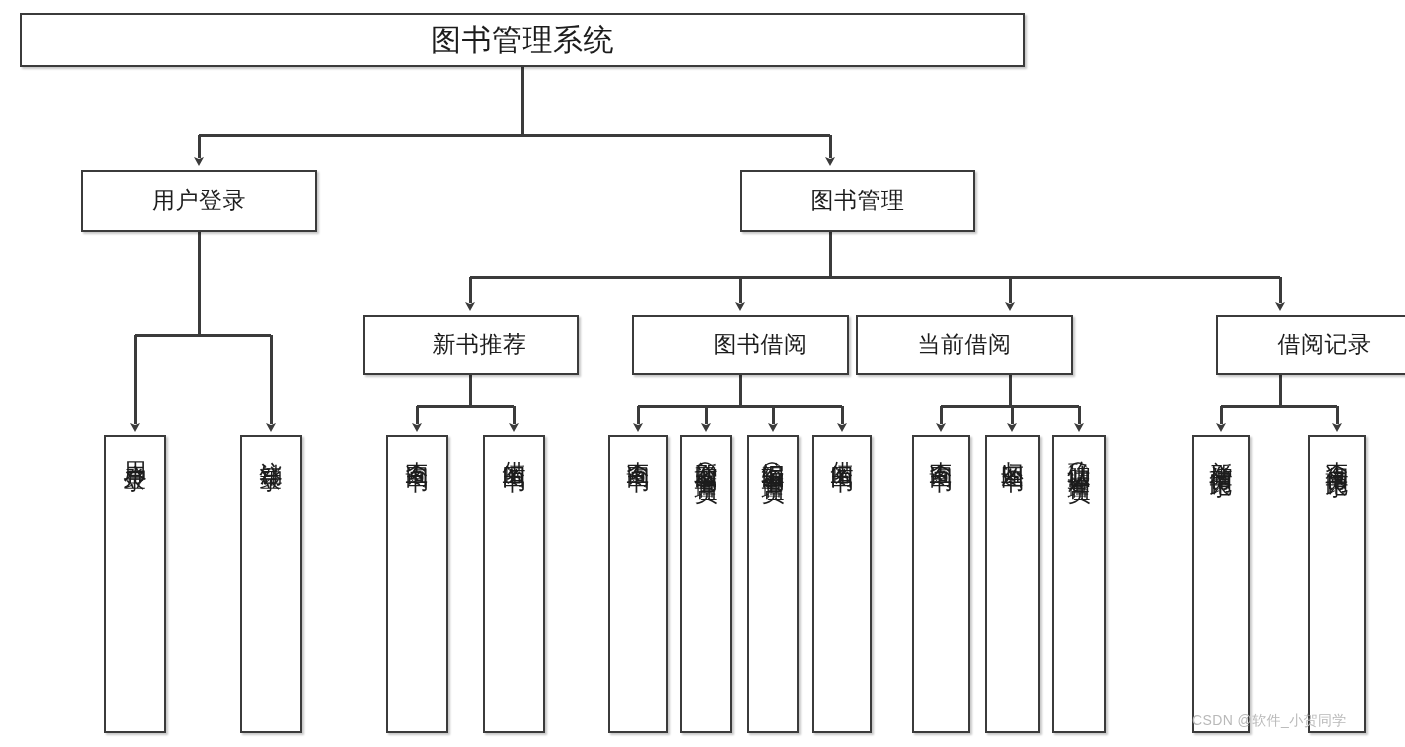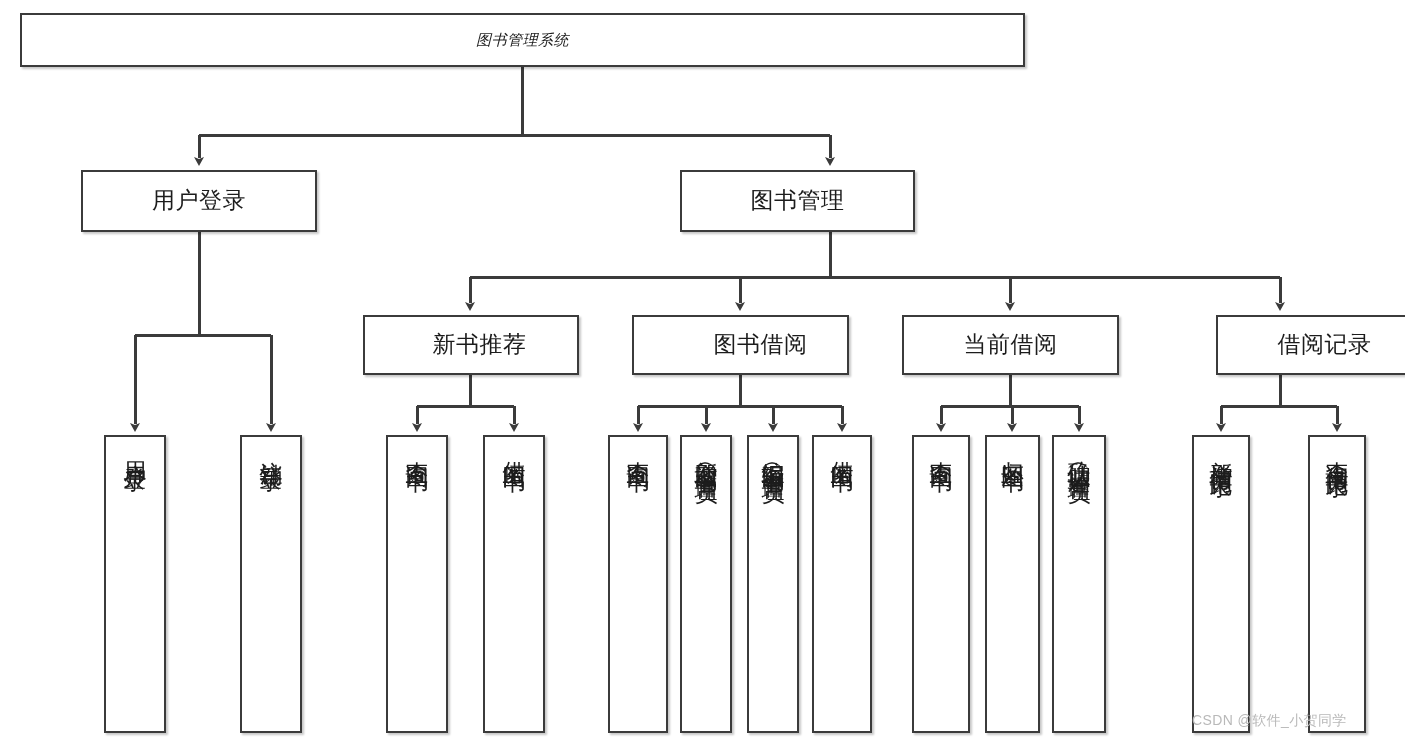--- a/index.html
+++ b/index.html
@@ -39,22 +39,21 @@
   .node .label {
     color: #1c1c1c;
     letter-spacing: 0.5px;
     white-space: nowrap;
     line-height: 1.12;
   }
   .node.horiz .label {
     font-size: 23px;
   }
   .node.root .label {
-    font-size: 15px;
-    font-style: italic;
+    font-size: 30px;
   }
   
   .node.vert {
     align-items: flex-start;
     justify-content: center;
     padding-top: 6px;
   }
   .node.vert .label {
     writing-mode: vertical-rl;
     text-orientation: upright;
@@ -126,31 +125,31 @@
     </g>
   </svg>
 
   <div class="node root" style="left: 20px; top: 13px; width: 1005px; height: 54px;">
     <span class="label">图书管理系统</span>
   </div>
 
   <div class="node horiz" style="left: 81px; top: 170px; width: 236px; height: 62px;">
     <span class="label">用户登录</span>
   </div>
-  <div class="node horiz" style="left: 680px; top: 170px; width: 235px; height: 62px;">
+  <div class="node horiz" style="left: 740px; top: 170px; width: 235px; height: 62px;">
     <span class="label">图书管理</span>
   </div>
 
   <div class="node horiz" style="left: 363px; top: 315px; width: 216px; height: 60px; padding-left: 17px;">
     <span class="label">新书推荐</span>
   </div>
   <div class="node horiz" style="left: 632px; top: 315px; width: 217px; height: 60px; padding-left: 40px;">
     <span class="label">图书借阅</span>
   </div>
-  <div class="node horiz" style="left: 902px; top: 315px; width: 217px; height: 60px;">
+  <div class="node horiz" style="left: 856px; top: 315px; width: 217px; height: 60px;">
     <span class="label">当前借阅</span>
   </div>
   <div class="node horiz" style="left: 1172px; top: 315px; width: 217px; height: 60px; margin-left: 44px;">
     <span class="label">借阅记录</span>
   </div>
 
   <div class="node vert" style="left: 104px; top: 435px; width: 62px; height: 298px;">
     <span class="label">用户登录</span>
   </div>
   <div class="node vert" style="left: 240px; top: 435px; width: 62px; height: 298px;">

